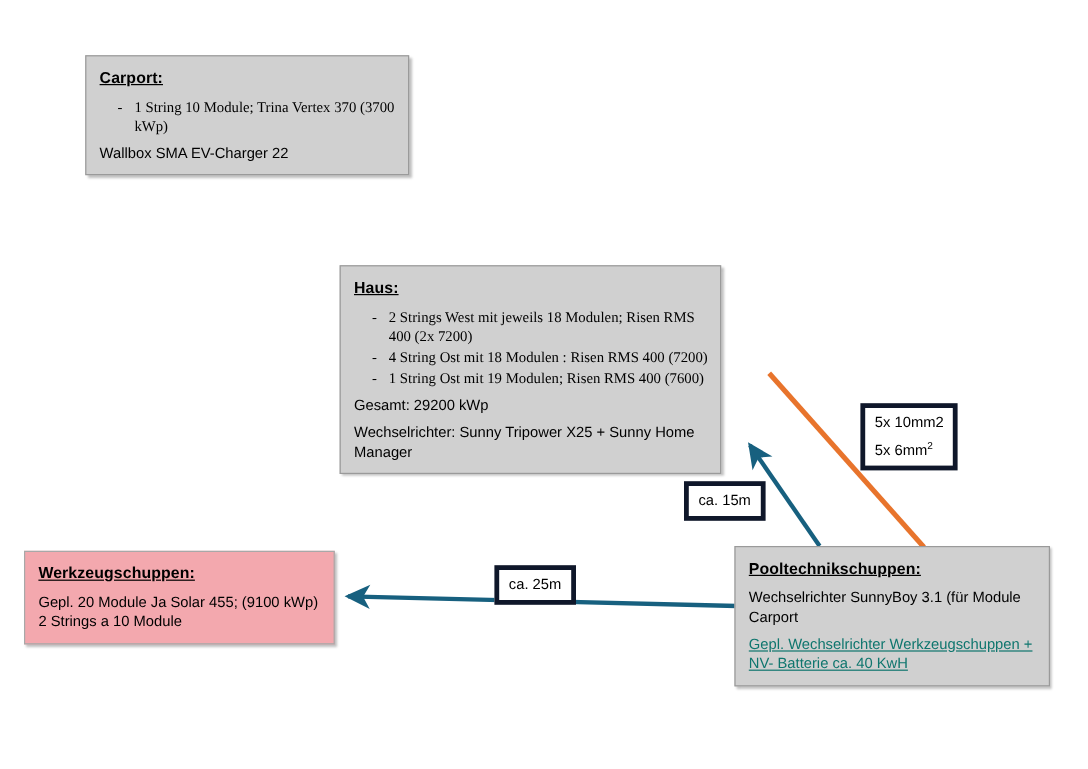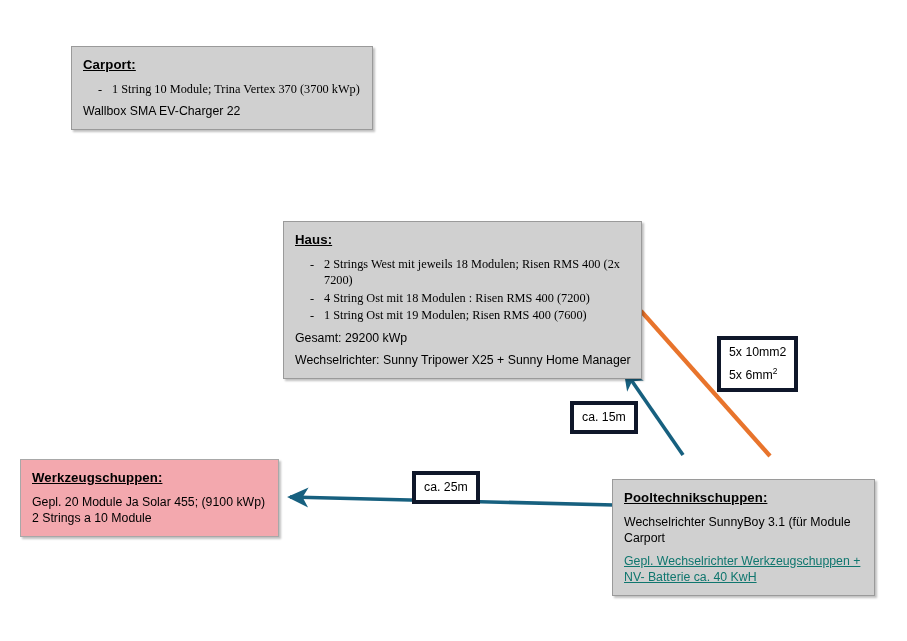--- a/index.html
+++ b/index.html
@@ -84,23 +84,23 @@
     line-height: 1.32;
     padding: 4px 8px 5px 8px;
     white-space: nowrap;
     color: #000;
   }
   .tag .line { display: block; }
   .tag .line + .line { margin-top: 7px; }
   sup { font-size: 0.68em; vertical-align: super; line-height: 0; }
 
   
-  #node-carport              { left: 71px;  top: 46px;  width: 302px; }
-  #node-haus                 { left: 283px; top: 221px; width: 359px; }
-  #node-pool                 { left: 612px; top: 455px; width: 263px; margin-top: 24px; }
+  #node-carport              { left: 71px;  top: 46px;  width: 270px; }
+  #node-haus                 { left: 283px; top: 221px; width: 318px; }
+  #node-pool                 { left: 612px; top: 455px; width: 263px; }
   #node-werkzeug            { left: 20px;  top: 459px; width: 259px; }
 
   #tag-cable                 { left: 717px; top: 336px; }
   #tag-dist-15               { left: 570px; top: 401px; }
   #tag-dist-25               { left: 412px; top: 471px; }
 </style>
 </head>
 <body>
 
 <div id="canvas">

